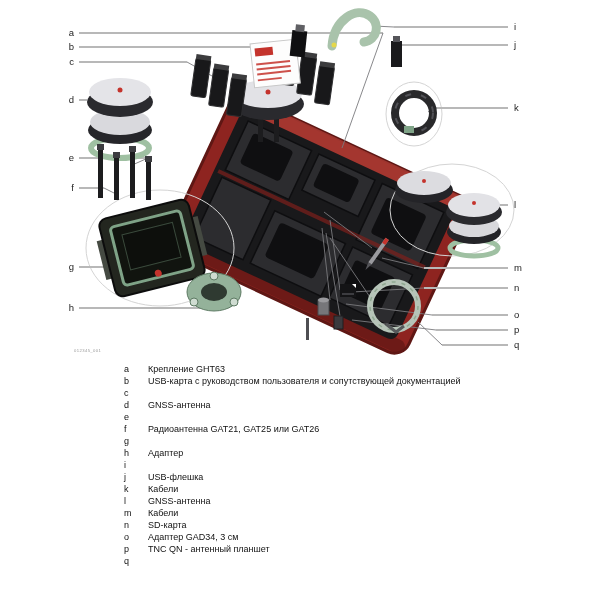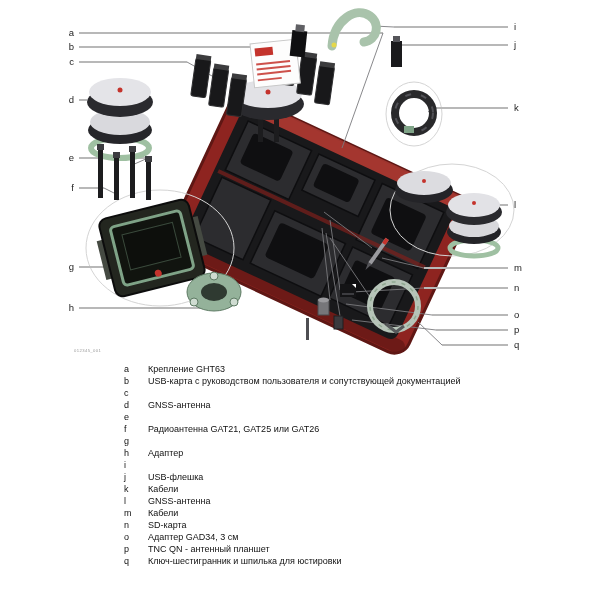--- a/index.html
+++ b/index.html
@@ -327,16 +327,15 @@
     <div class="legend-row">
         <span class="legend-key">o</span>
         <span class="legend-text">Адаптер GAD34, 3 см</span>
       </div>
     <div class="legend-row">
         <span class="legend-key">p</span>
         <span class="legend-text">TNC QN - антенный планшет</span>
       </div>
     <div class="legend-row">
         <span class="legend-key">q</span>
-        <span class="legend-text">Ключ-шестигранник и шпилька для юстировки</span>
       </div>
   </div>
 </div>
 
 </body></html>

